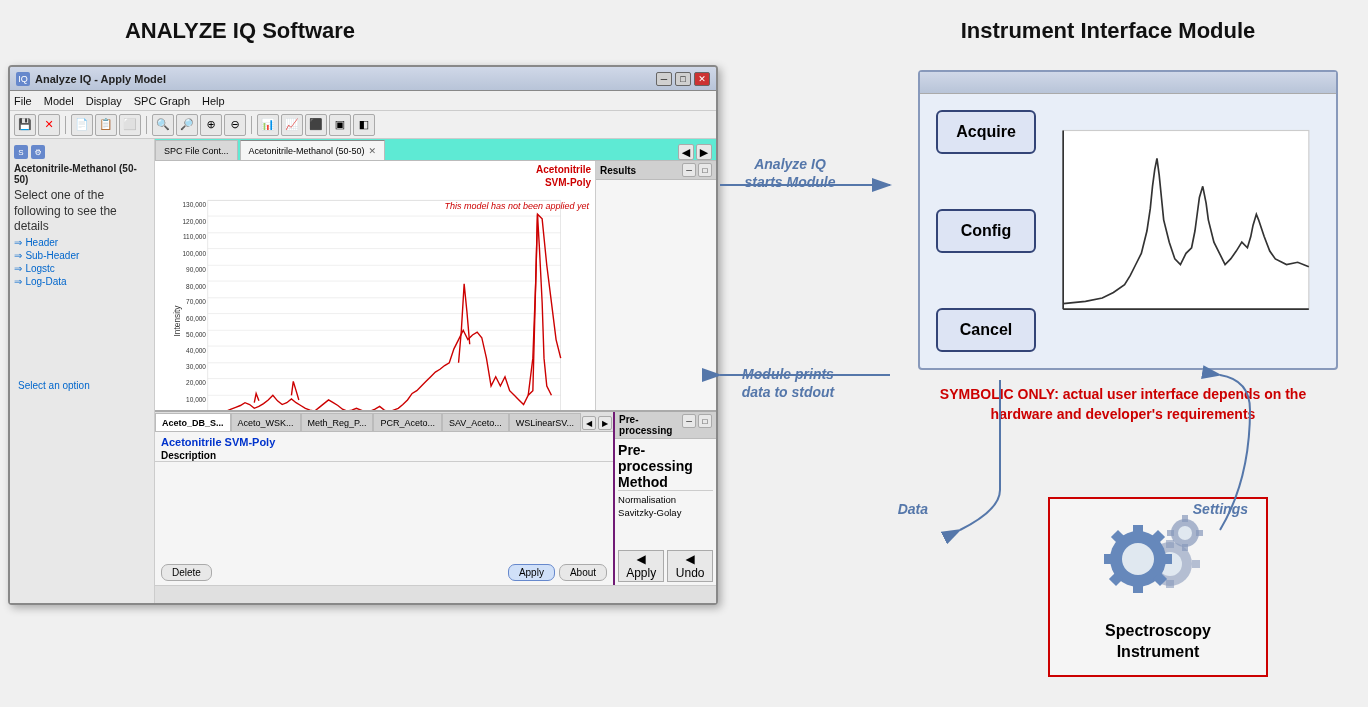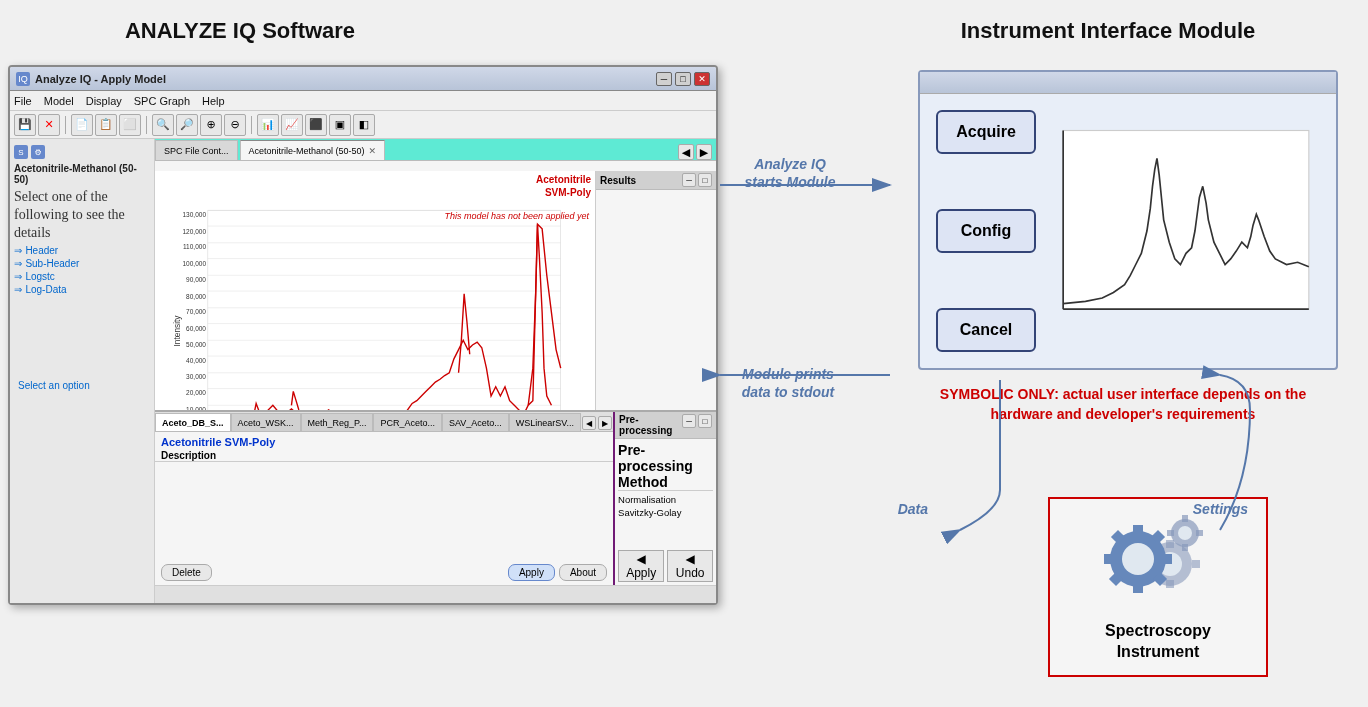--- a/index.html
+++ b/index.html
@@ -142,24 +142,23 @@
       padding: 6px 4px;
       font-size: 10px;
     }
     .sidebar-label {
       font-weight: bold;
       font-size: 10px;
       margin-bottom: 3px;
       color: #222;
     }
     .sidebar-sublabel {
-      font-size: 14px;
+      font-size: 12px;
       color: #333;
       line-height: 1.3;
-      font-family: Liberation Serif, serif;
     }
     .sidebar-item {
       display: flex;
       align-items: center;
       font-size: 10px;
       color: #0066cc;
       margin: 2px 0;
       cursor: pointer;
     }
     .sidebar-arrow {
@@ -211,21 +210,20 @@
       display: flex;
       gap: 2px;
       padding-right: 4px;
     }
 
     
     .split-pane {
       flex: 1;
       display: flex;
       overflow: hidden;
-      margin-top: 10px;
     }
 
     
     .chart-panel {
       flex: 1;
       position: relative;
       background: white;
       border-right: 1px solid #ccc;
     }
     .chart-title-area {

